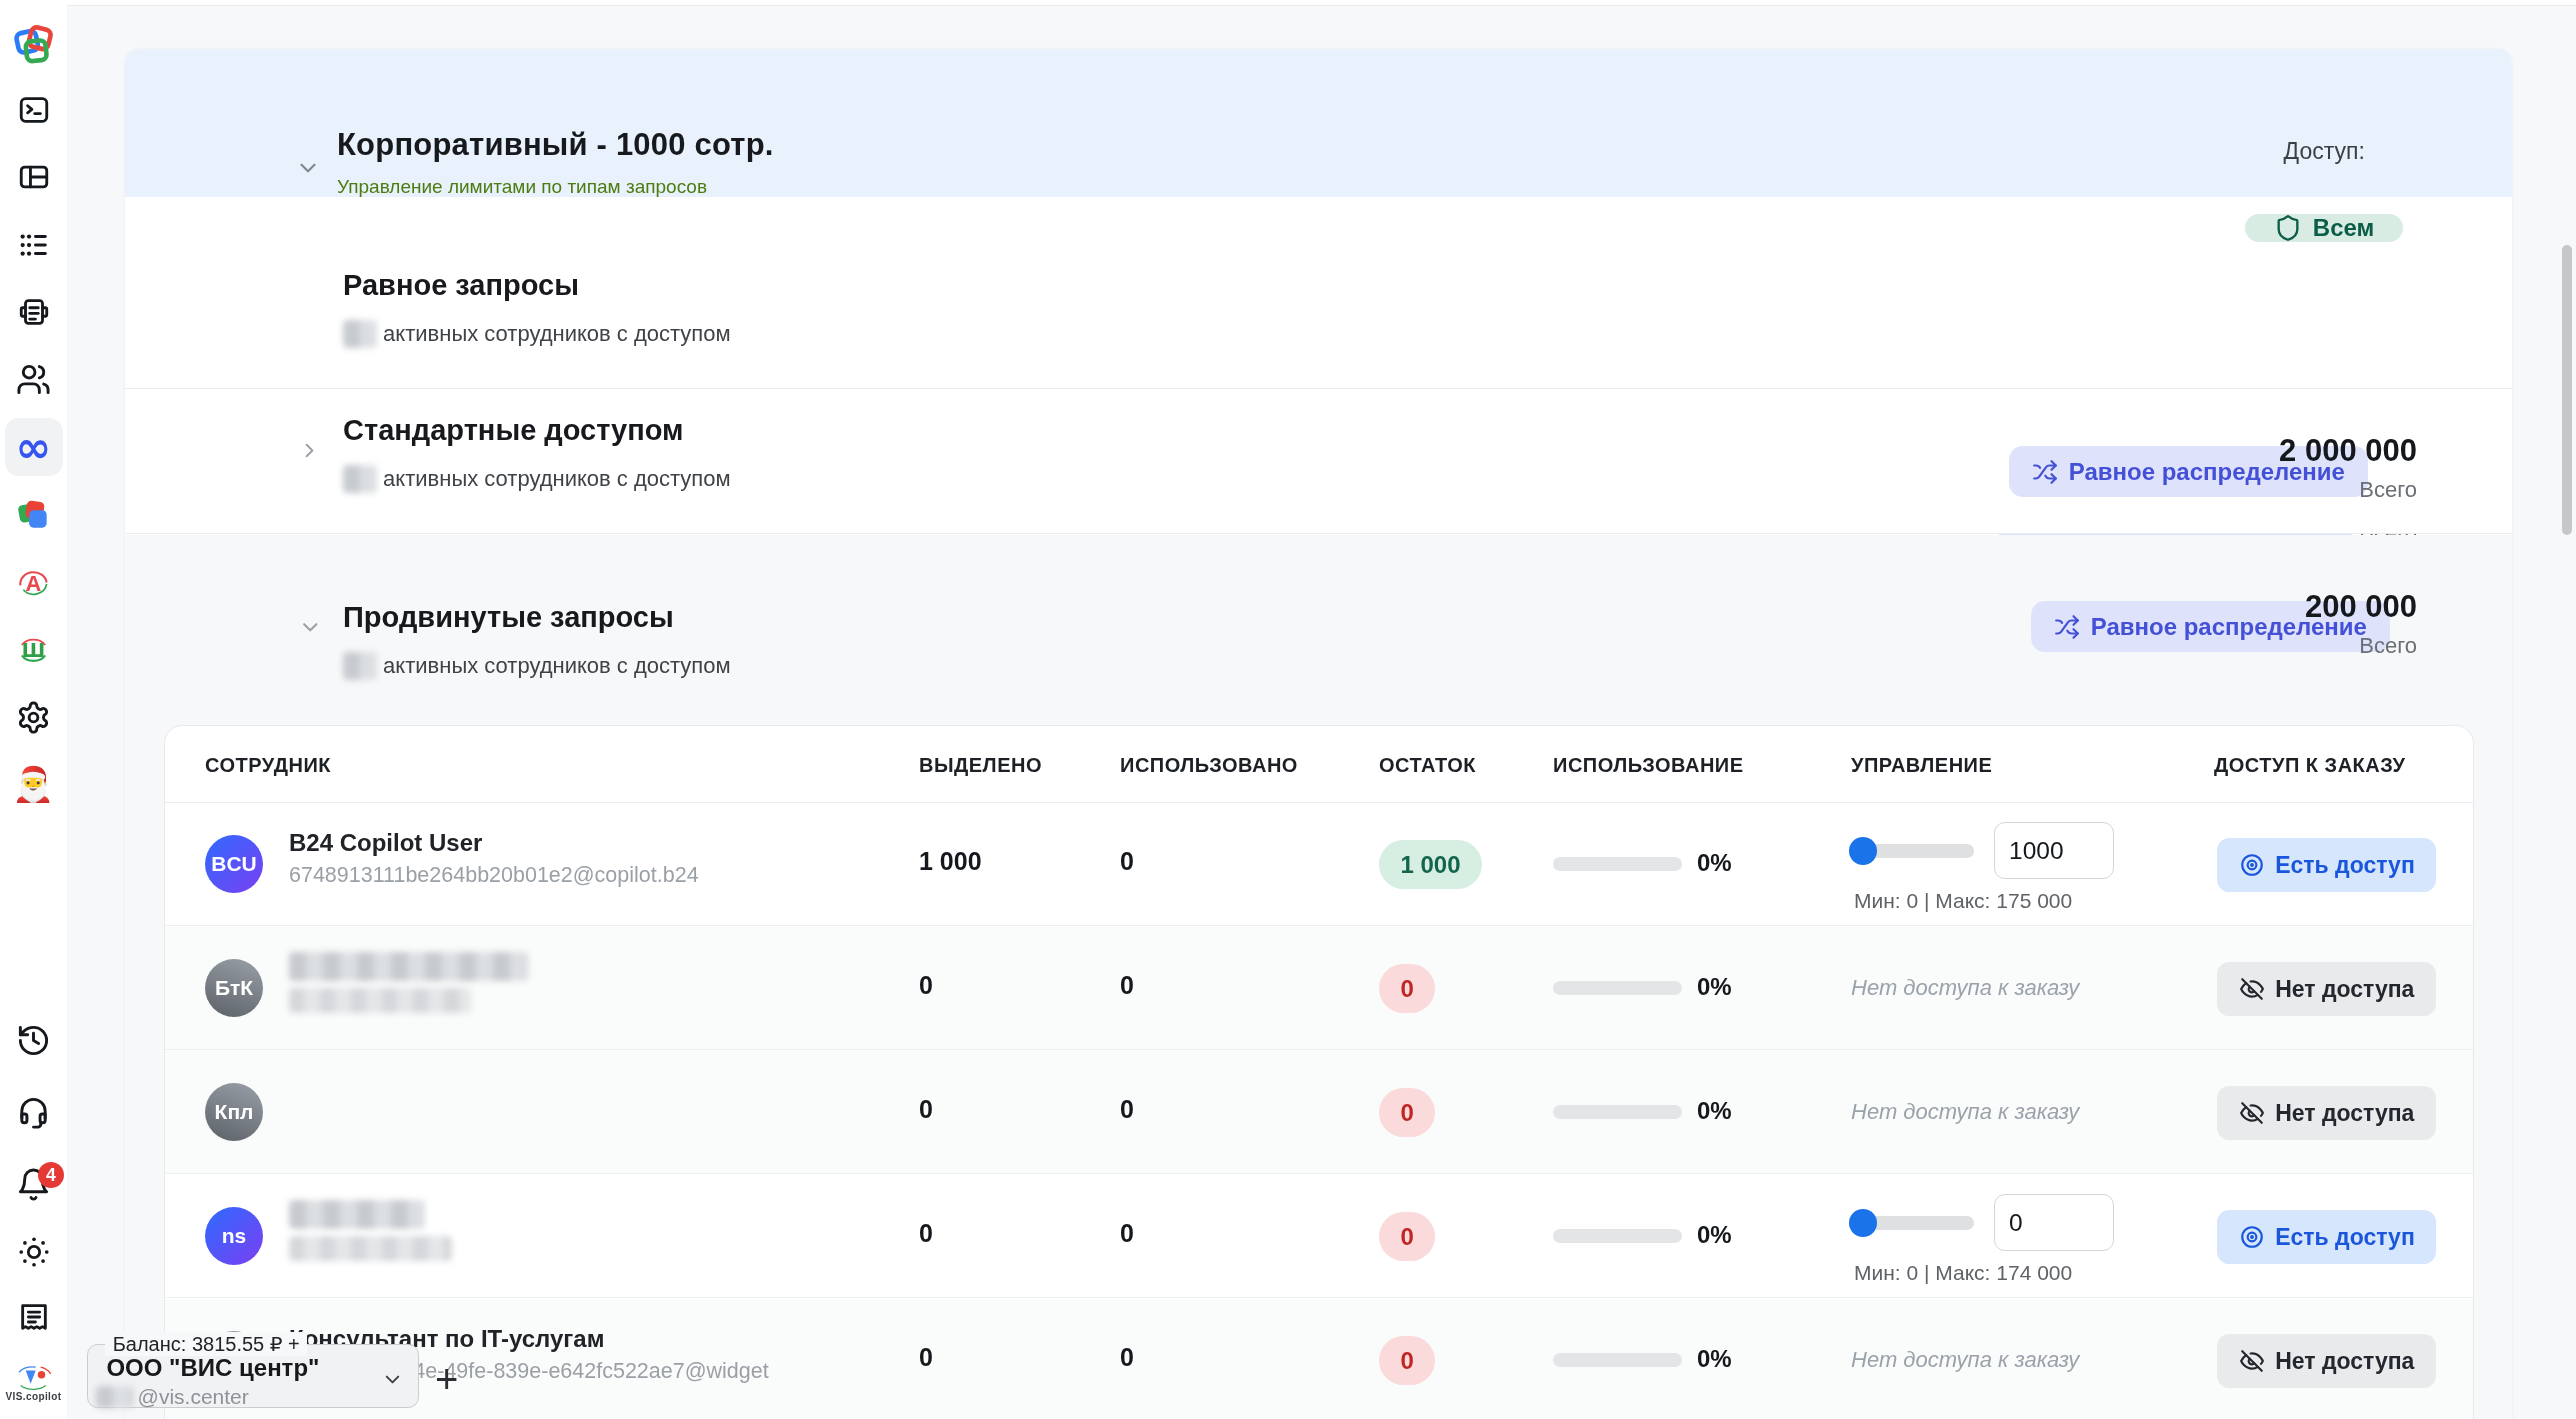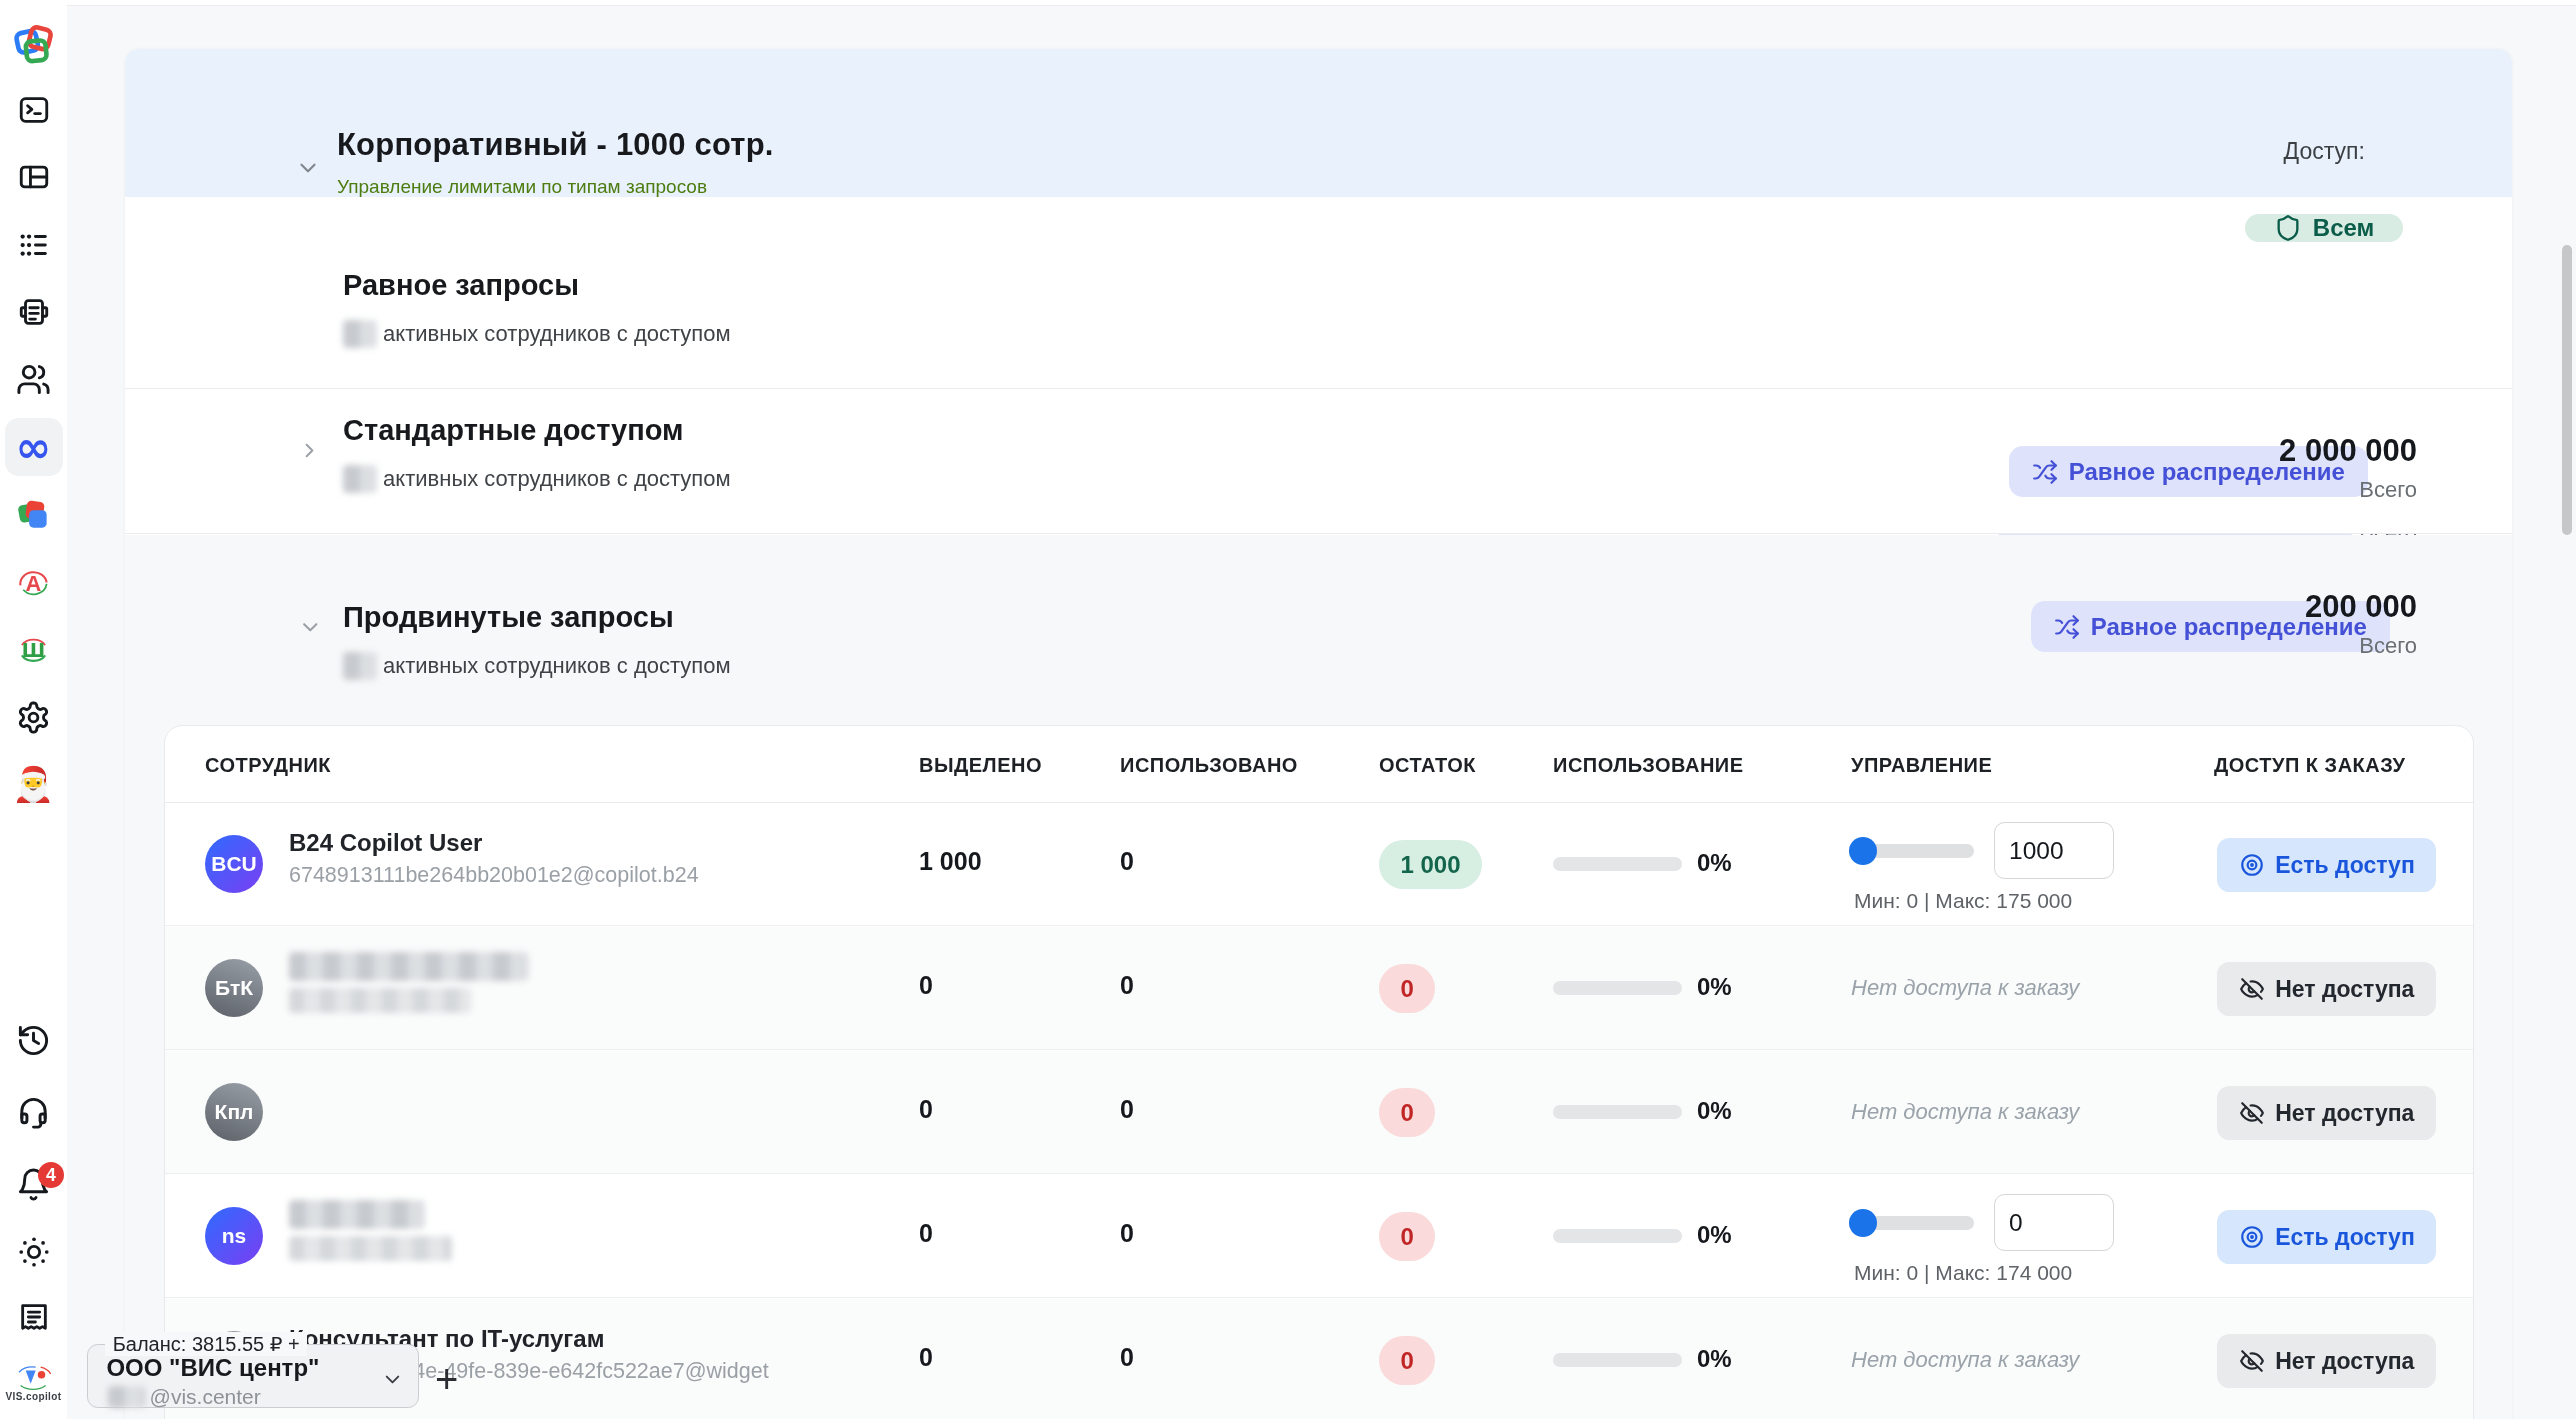--- a/index.html
+++ b/index.html
@@ -93,21 +93,21 @@
                 font-size:23px; font-weight:bold; cursor:pointer; }
   .access-btn.yes { background:#d6e6fc; color:#1a56db; }
   .access-btn.no  { background:#e9eaec; color:#23272e; }
 
   
   .balance-wrap { position:absolute; left:87px; top:1344px; width:332px; height:64px; z-index:9;
                   background:#f1f2f4; border:1.5px solid #caccd0; border-radius:10.7px; }
   .balance-legend { position:absolute; left:17px; top:-13px; padding:0 7.7px; background:#f7f8f9;
                     font-size:20px; color:#202327; white-space:nowrap; }
   .company { position:absolute; left:18.4px; top:9.2px; font-size:24px; font-weight:bold; color:#17191d; white-space:nowrap; }
-  .email-line { position:absolute; left:20px; top:40px; display:flex; align-items:center; gap:4.6px; }
+  .email-line { position:absolute; left:8px; top:40px; display:flex; align-items:center; gap:4.6px; }
   .email-redact { width:37px; height:21.5px; }
   .email-domain { font-size:21px; color:#8d9298; }
   .dd-chev { position:absolute; right:14px; top:23px; }
   .plus-btn { position:absolute; left:435px; top:1359px; font-size:40px; font-weight:300; color:#2a2e33; z-index:9;
               background:none; border:none; cursor:pointer; font-family:inherit; line-height:1; }
 
   .scroll-thumb { position:absolute; right:3.8px; top:245px; width:10px; height:290px; background:#c5c7c9; border-radius:5.4px; z-index:10; }
 </style>
 </head>
 <body>

